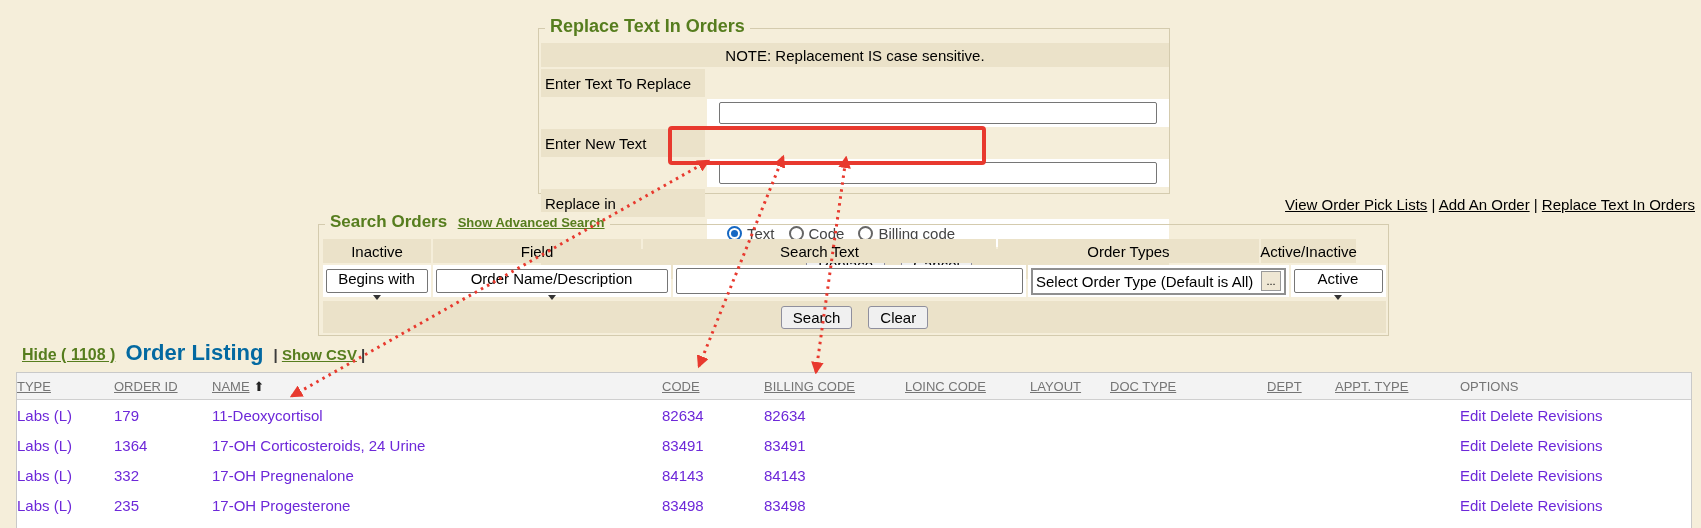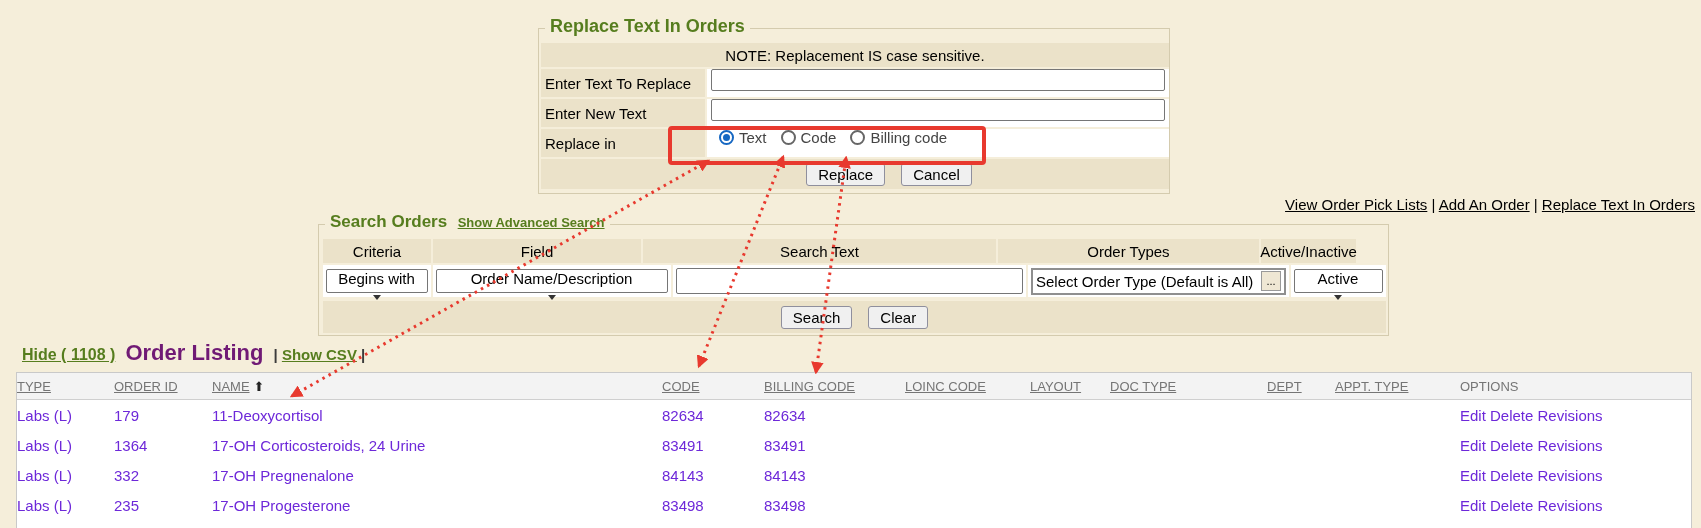--- a/index.html
+++ b/index.html
@@ -12,21 +12,21 @@
   .legend { position:absolute; top:-13px; left:6px; background:#f5eeda; padding:0 5px;
             color:#567d1e; font-weight:bold; white-space:nowrap; }
   .legend-main { font-size:18px; }
   .legend-link { color:#567d1e; font-weight:bold; font-size:13px; text-decoration:underline; cursor:pointer; margin-left:6px; }
 
   
   .rf-table { position:absolute; left:2px; top:14px; width:628px; }
   .rf-row { display:flex; gap:2px; margin-bottom:2px; }
   .rf-note { background:#ebe2c9; height:24px; display:flex; align-items:center; justify-content:center; font-size:15px; width:100%; }
   .rf-label { background:#ebe2c9; width:164px; height:28px; display:flex; align-items:center; padding-left:4px; font-size:15px; flex:none; }
-  .rf-value { background:#ffffff; flex:1; height:28px; display:flex; align-items:flex-start; padding:0 4px; }
+  .rf-value { background:#ffffff; flex:1; height:28px; display:flex; align-items:center; padding:0 12px;margin-top:30px; }
   .text-input { width:100%; height:22px; border:1px solid #767676; border-radius:2px; background:#fff; font-size:14px; padding:0 4px; font-family:"Liberation Sans",sans-serif; }
   .btn-band { background:#ebe2c9; height:30px; display:flex; align-items:center; justify-content:center; gap:16px; }
   .btn { background:#f0f0f0; border:1px solid #8f8f9d; border-radius:3px; font-size:15px; padding:2px 11px; color:#000; font-family:"Liberation Sans",sans-serif; cursor:pointer; }
 
   
   .radio-group { display:flex; align-items:center; gap:14px; padding-left:8px; }
   .radio-item { display:flex; align-items:center; gap:5px; cursor:pointer; }
   .radio-circle { width:15px; height:15px; border-radius:50%; border:2px solid #666; background:#fff; flex:none; position:relative; }
   .radio-circle.sel { border-color:#1567c2; }
   .radio-circle.sel::after { content:""; position:absolute; left:2px; top:2px; width:7px; height:7px; border-radius:50%; background:#1567c2; }
@@ -47,21 +47,21 @@
   .sf-th { background:#ebe2c9; height:24px; display:flex; align-items:center; justify-content:center; font-size:15px; flex:none; }
   .sf-row { display:flex; gap:2px; margin-bottom:4px; }
   .sf-td { background:#fff; height:32px; display:flex; align-items:center; padding:0 3px; flex:none; }
   .ot-box { border:2px solid #8f8f8f; background:#fff; height:27px; display:flex; align-items:center; justify-content:space-between; width:100%; padding:0 3px; }
   .ot-text { font-size:15px; white-space:nowrap; }
   .dots-btn { background:#efe7d4; border:1px solid #999; width:20px; height:20px; font-size:11px; line-height:10px; cursor:pointer; flex:none; }
 
   
   .ol-head { position:absolute; left:22px; top:340px; display:flex; align-items:baseline; gap:10px; white-space:nowrap; }
   .hide-link { color:#567d1e; font-weight:bold; font-size:16px; text-decoration:underline; cursor:pointer; }
-  .ol-title { color:#701a75; font-weight:bold; font-size:22px; }
+  .ol-title { color:#0369a1; font-weight:bold; font-size:22px; }
   .csv-wrap { font-size:15px; color:#3c3c3c; font-weight:bold; }
   .csv-link { color:#567d1e; font-weight:bold; text-decoration:underline; cursor:pointer; }
 
   
   .listing { position:absolute; left:16px; top:372px; width:1676px; height:156px; background:#fff;
              border-left:1px solid #c9c9c9; border-right:1px solid #c9c9c9; border-top:1px solid #c9c9c9; }
   .lt-grid { display:grid; grid-template-columns:97px 98px 450px 102px 141px 125px 80px 157px 68px 125px auto; align-items:center; padding-left:0; }
   .lt-header { height:27px; background:#f3f3f3; border-bottom:1px solid #cfcfcf; }
   .lt-h { font-size:13px; color:#757575; text-decoration:underline; cursor:pointer; white-space:nowrap; }
   .lt-h.nolink { text-decoration:none; cursor:default; }
@@ -125,21 +125,21 @@
 
   <div class="top-links"><a class="toplink">View Order Pick Lists</a><span class="sep"> | </span><a class="toplink">Add An Order</a><span class="sep"> | </span><a class="toplink">Replace Text In Orders</a></div>
 
   <div class="fieldset" style="left:318px; top:224px; width:1071px; height:112px;">
     <div class="legend">
       <span class="legend-main" style="font-size:17px;">Search Orders</span>
       <span class="legend-link">Show Advanced Search</span>
     </div>
     <div class="sf-table">
       <div class="sf-head">
-          <div class="sf-th" style="width: 108px;">Criteria</div>
+          <div class="sf-th" style="width: 108px;">Inactive</div>
           <div class="sf-th" style="width: 208px;">Field</div>
           <div class="sf-th" style="width: 353px;">Search Text</div>
           <div class="sf-th" style="width: 261px;">Order Types</div>
           <div class="sf-th" style="width: 95px;">Active/Inactive</div>
         </div>
       <div class="sf-row">
         <div class="sf-td" style="width:108px;">
           <div class="select" style="width:100%;">
             <span>Begins with</span>
             <span class="chev"></span>

